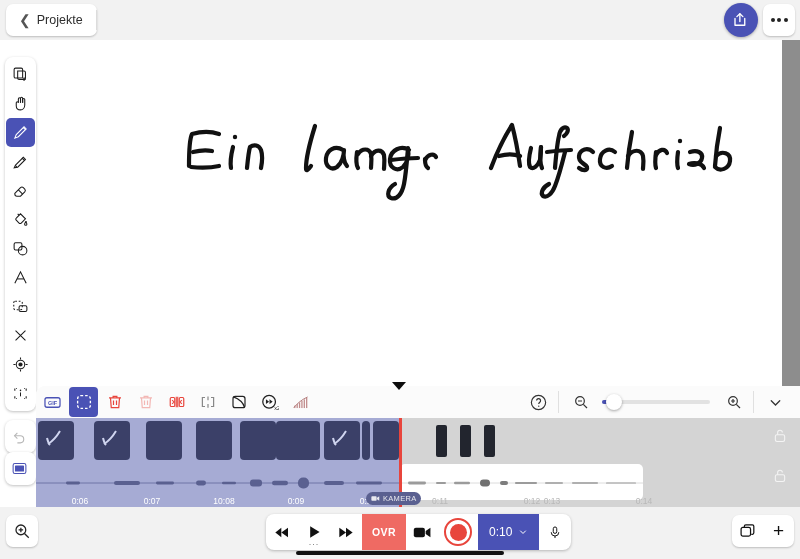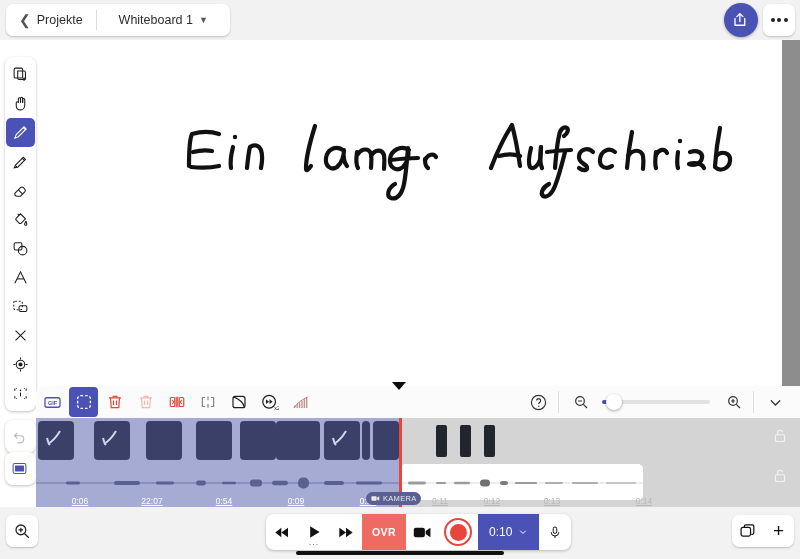--- a/index.html
+++ b/index.html
@@ -167,21 +167,21 @@
   #playhead {
     position: absolute; left: 363px; top: 0; width: 3px; height: 89px;
     background: #e8453c; z-index: 12;
   }
   #ruler {
     position: absolute; left: 0; bottom: 0; width: 764px; height: 15px;
     z-index: 11;
   }
   .tick {
     position: absolute; bottom: 1px; font-size: 8.5px; color: #ffffff;
-    transform: translateX(-50%); white-space: nowrap; text-decoration: underline;
+    transform: translateX(-50%); white-space: nowrap;
   }
   .tick.gray { color: #b8b8b8; }
   #camera-chip {
     position: absolute; left: 330px; bottom: 2px; height: 13px;
     background: #5a6090; border-radius: 7px; padding: 0 5px;
     display: flex; align-items: center; gap: 3px; z-index: 13;
   }
   #camera-chip span { font-size: 7.5px; color: #e8e8ee; letter-spacing: .3px; }
   .lock {
     position: absolute; right: 12px; width: 16px; height: 19px; opacity: .75;
@@ -244,24 +244,20 @@
 
 <div id="app">
 
   <div id="topbar">
     <div class="tb-group" id="grp-projects">
       <div class="tb-btn">
         <span class="chev-l">❮</span>
         <span>Projekte</span>
       </div>
       <div class="tb-sep"></div>
-      <div class="tb-btn" style="padding:0 22px;">
-        <span>Whiteboard 1</span>
-        <span class="chev-d">▼</span>
-      </div>
     </div>
 
     <div id="share-btn">
       <svg width="18" height="18" viewBox="0 0 24 24" fill="none" stroke="#fff" stroke-width="1.8" stroke-linecap="round" stroke-linejoin="round">
         <path d="M4 10v9h13v-9"></path>
         <path d="M10.5 14V4"></path>
         <path d="M6.5 7.5L10.5 3.6l4 3.9"></path>
       </svg>
     </div>
 
@@ -613,26 +609,26 @@
       <div id="camera-chip">
         <svg width="9" height="7" viewBox="0 0 24 18" fill="#e8e8ee">
           <rect x="1" y="3" width="14" height="12" rx="2"></rect>
             <path d="M16 7l6-4v12l-6-4z"></path>
         </svg>
         <span>KAMERA</span>
       </div>
 
       <div id="ruler">
         <div class="tick" style="left:44px">0:06</div>
-        <div class="tick" style="left:116px">22:07</div>
-        <div class="tick" style="left:188px">0:54</div>
+        <div class="tick" style="left:116px">0:07</div>
+        <div class="tick" style="left:188px">10:08</div>
         <div class="tick" style="left:260px">0:09</div>
         <div class="tick" style="left:332px">0:10</div>
         <div class="tick gray" style="left:404px">0:11</div>
-        <div class="tick gray" style="left:456px">0:12</div>
+        <div class="tick gray" style="left:496px">0:12</div>
         <div class="tick gray" style="left:516px">0:13</div>
         <div class="tick gray" style="left:608px">0:14</div>
       </div>
     </div>
   </div>
 
   <div id="bottombar">
     <div id="zoomcanvas-btn">
       <svg width="18" height="18" viewBox="0 0 24 24" fill="none" stroke="#222" stroke-width="1.7">
         <circle cx="10.5" cy="10.5" r="6.5"></circle>

